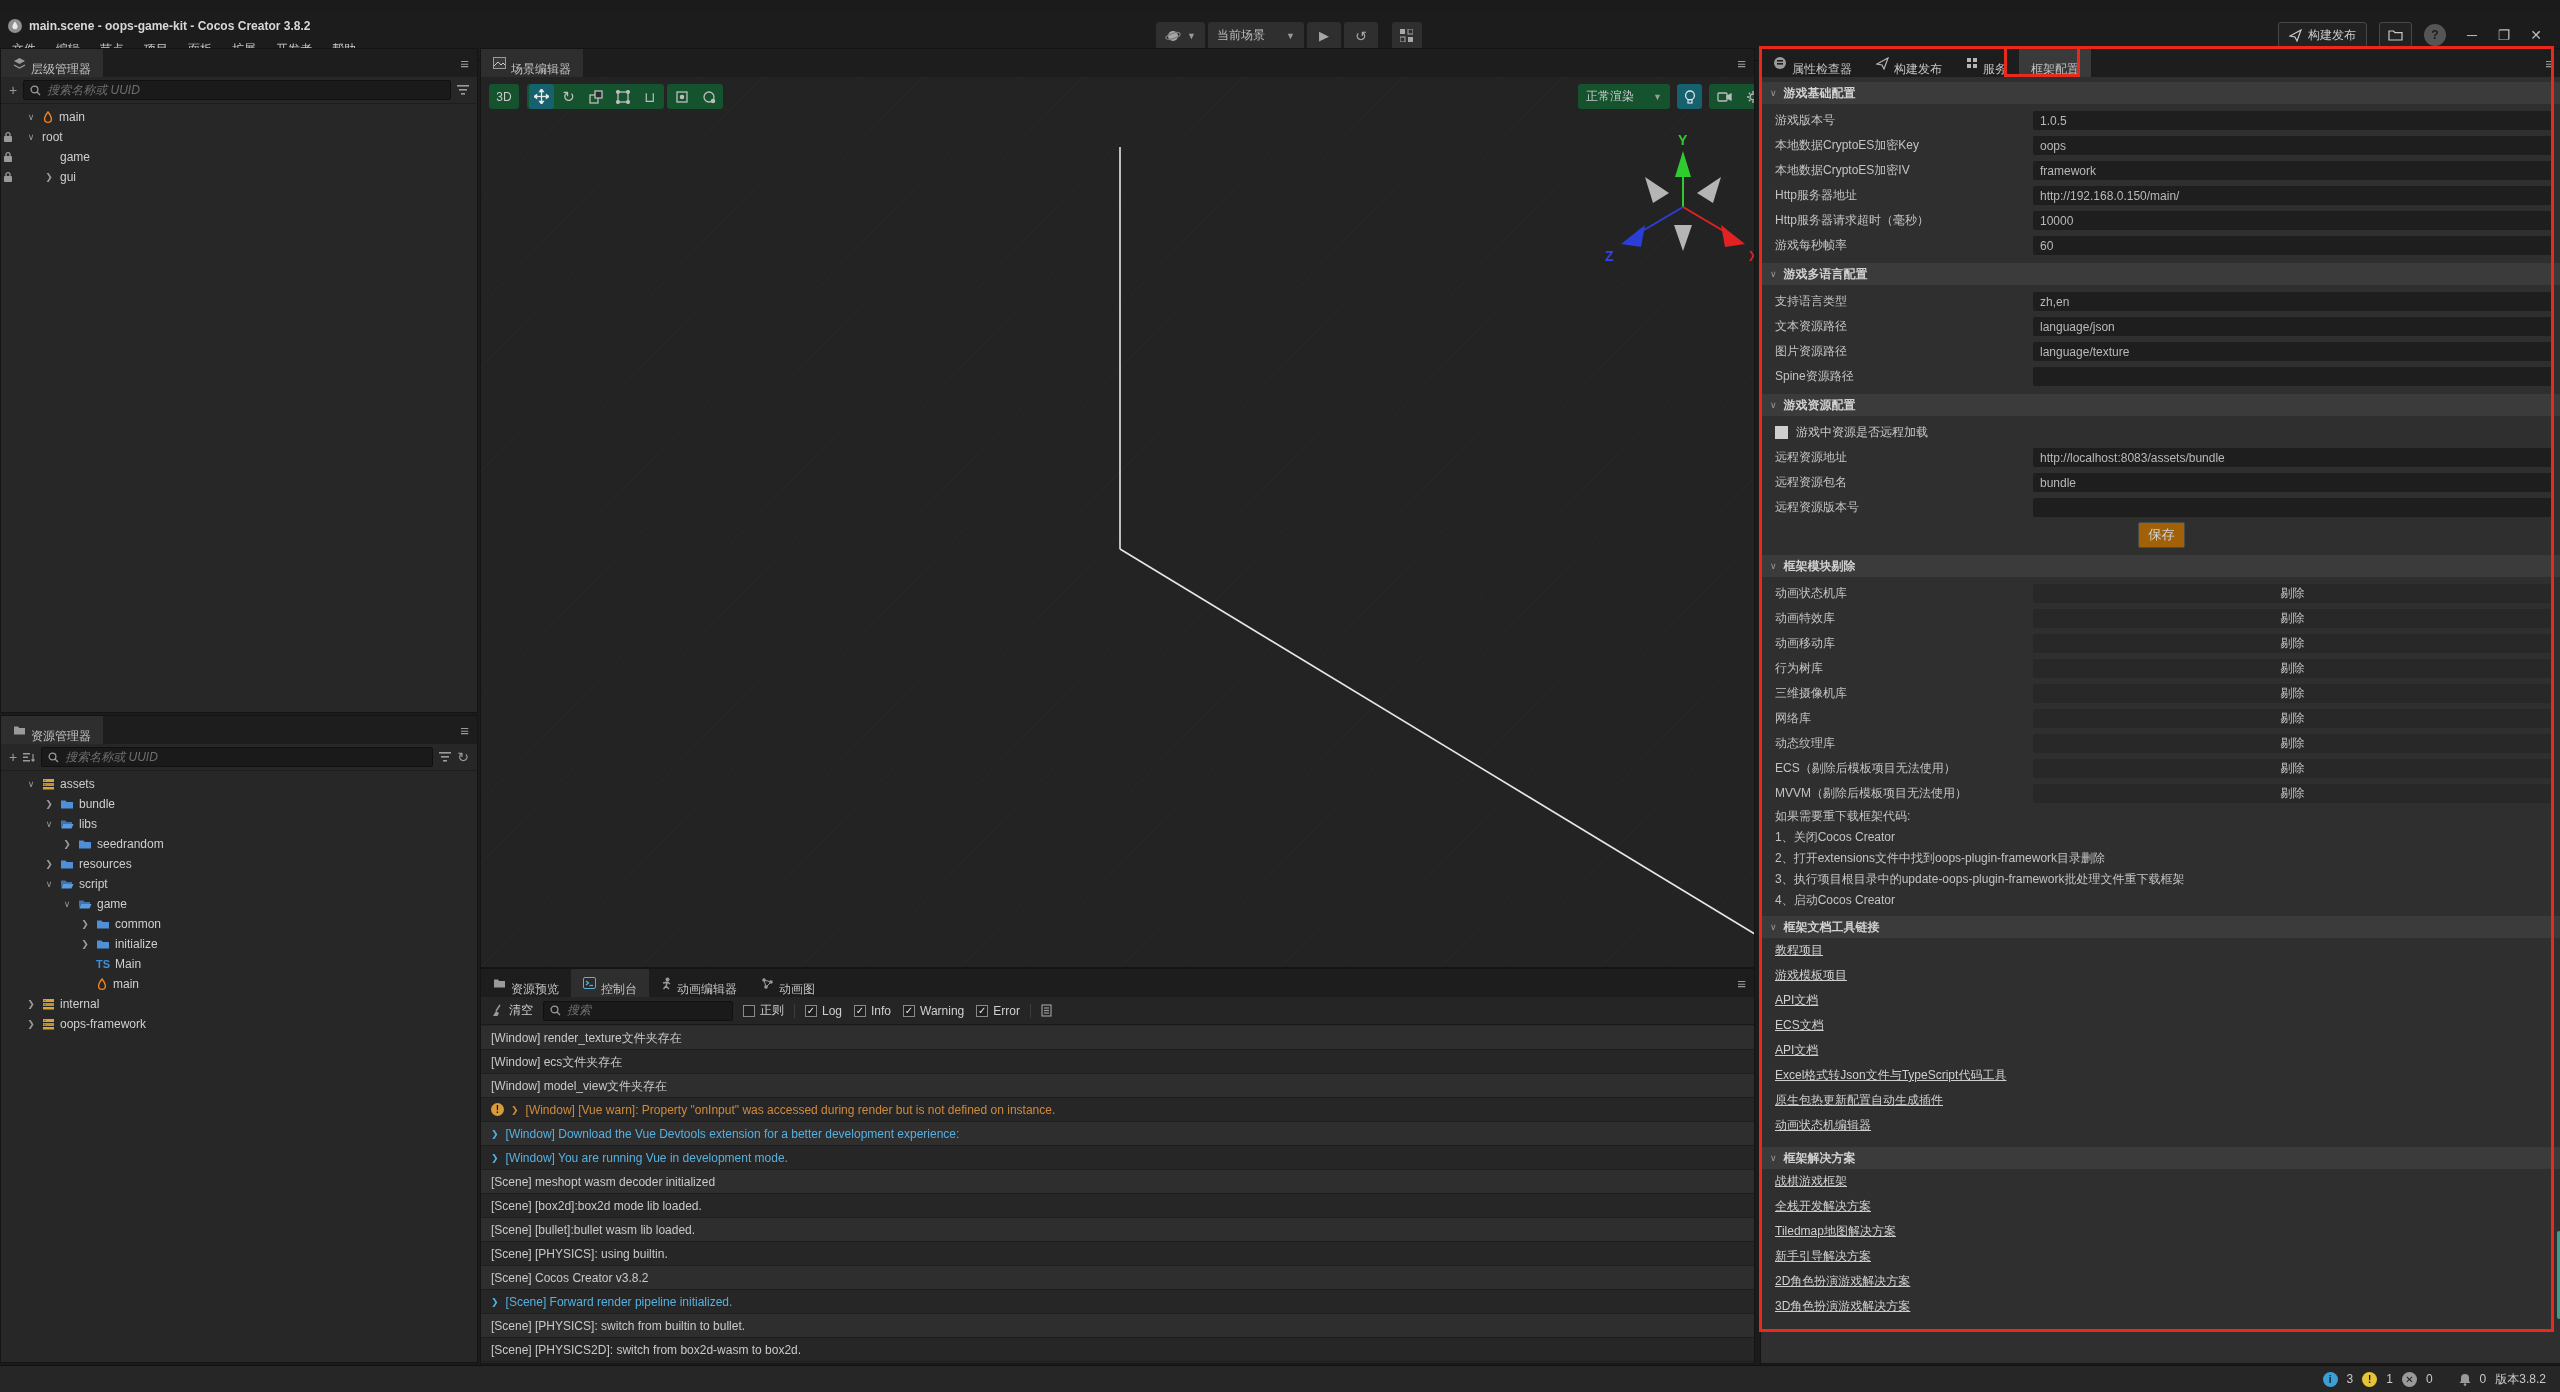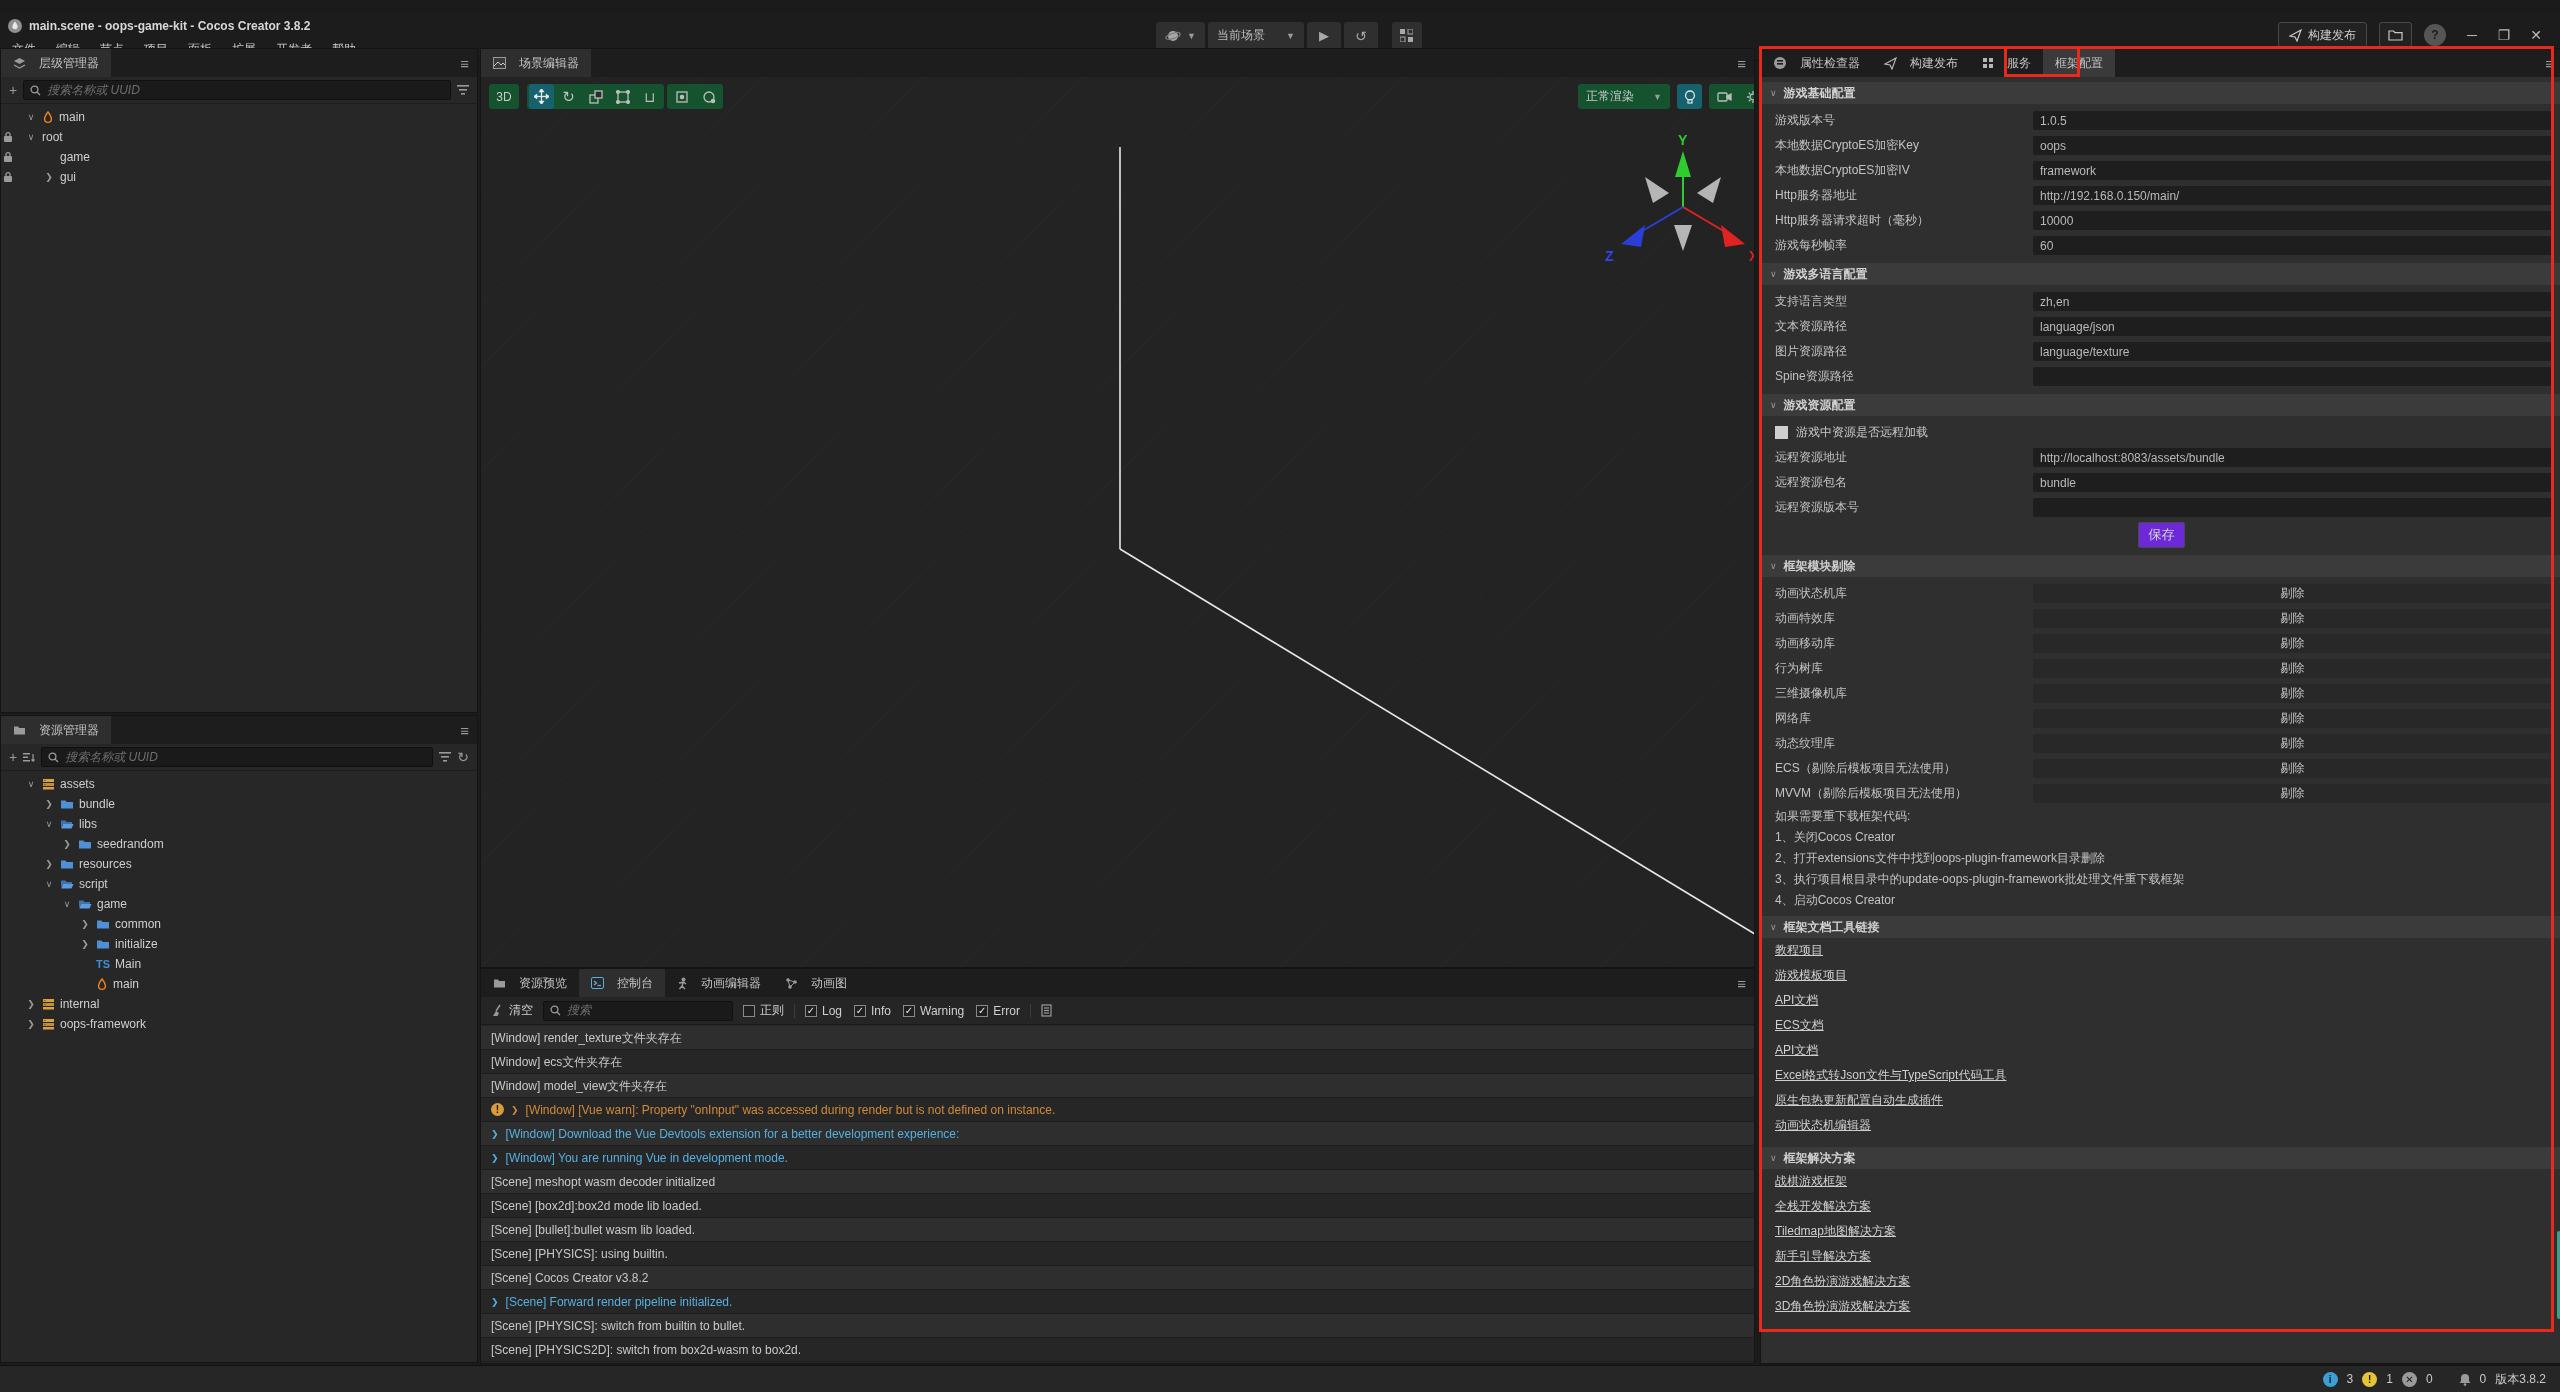--- a/index.html
+++ b/index.html
@@ -17,21 +17,21 @@
   .ctl-box { background:#2f2f2f; border-radius:3px; height:27px; display:flex; align-items:center; justify-content:center; gap:6px; padding:0 9px; color:#bdbdbd; }
   .chev { font-size:9px; color:#9a9a9a; }
   #topbar-right { position:absolute; right:10px; top:8px; height:28px; display:flex; align-items:center; gap:12px; }
   .tb-btn { border:1px solid #484848; border-radius:3px; height:26px; display:flex; align-items:center; gap:6px; padding:0 10px; color:#c9c9c9; background:#222; }
   #help-circle { width:22px; height:22px; border-radius:50%; background:#555; color:#1b1b1b; font-weight:bold; display:flex; align-items:center; justify-content:center; }
   .win-ctl { width:28px; text-align:center; color:#bbb; font-size:14px; }
 
   
   .panel { position:absolute; background:#272727; border:1px solid #141414; }
   .tabrow { height:28px; background:#1d1d1d; display:flex; align-items:stretch; position:relative; }
-  .tab { display:flex; align-items:center; gap:13px; padding:12px 12px; color:#c3c3c3; }
+  .tab { display:flex; gap:5px; padding:12px 12px; color:#c3c3c3; }
   .tab.active { background:#2e2e2e; }
   .hamburger { position:absolute; right:8px; top:0; height:28px; display:flex; align-items:center; color:#9a9a9a; font-size:15px; }
   .searchrow { height:27px; display:flex; align-items:center; gap:6px; padding:0 8px; background:#272727; border-bottom:1px solid #1d1d1d; }
   .searchbox { flex:1; height:20px; background:#1a1a1a; border:1px solid #101010; border-radius:2px; display:flex; align-items:center; gap:6px; padding:0 6px; }
   .placeholder { color:#6e6e6e; font-style:italic; }
   .sicon { color:#9a9a9a; display:flex; align-items:center; }
   svg { display:block; }
 
   
   .tree { padding-top:3px; }
@@ -64,21 +64,21 @@
   #inspector-body { position:absolute; left:0; top:28px; width:801px; bottom:1px; background:#2f2f2f; overflow:hidden; }
   .section-header { height:22px; margin-top:5px; background:#3b3b3b; display:flex; align-items:center; gap:7px; padding-left:9px; color:#d2d2d2; font-weight:bold; }
   .irow { height:25px; display:flex; align-items:center; }
   .irow .lbl { flex:0 0 272px; padding-left:14px; color:#c3c3c3; }
   .ifield { flex:1; height:19px; margin-right:10px; background:#1e1e1e; border-radius:2px; display:flex; align-items:center; padding:0 7px; color:#b9b9b9; }
   .ibtn { flex:1; height:19px; margin-right:10px; background:#282828; border-radius:2px; display:flex; align-items:center; justify-content:center; color:#c8c8c8; }
   .note-line { height:21px; line-height:21px; padding-left:14px; color:#c3c3c3; }
   .link-row { height:25px; display:flex; align-items:flex-start; padding-left:14px; }
   .link-row a { color:#cfcfcf; text-decoration:underline; cursor:pointer; }
   .save-row { height:30px; display:flex; align-items:center; justify-content:center; }
-  #save-btn { background:#6d28d9; border:1px solid #4a4a4a; border-radius:2px; color:#d0d0d0; padding:3px 9px; }
+  #save-btn { background:#a16207; border:1px solid #4a4a4a; border-radius:2px; color:#d0d0d0; padding:3px 9px; }
   .cb-light { width:13px; height:13px; background:#cfcfcf; margin-left:14px; margin-right:8px; }
   #insp-scroll-thumb { position:absolute; right:1px; top:1182px; width:4px; height:88px; background:#3aa08c; border-radius:2px; }
 
   
   #statusbar { position:absolute; left:0; top:1365px; width:2560px; height:27px; background:#262626; border-top:1px solid #111; display:flex; align-items:center; justify-content:flex-end; gap:9px; padding-right:14px; }
   .st-circle { width:15px; height:15px; border-radius:50%; display:flex; align-items:center; justify-content:center; font-size:10px; font-weight:bold; color:#1b1b1b; }
 
   
   .annotation { position:absolute; border:3px solid #e8291c; pointer-events:none; z-index:50; }
 </style>

